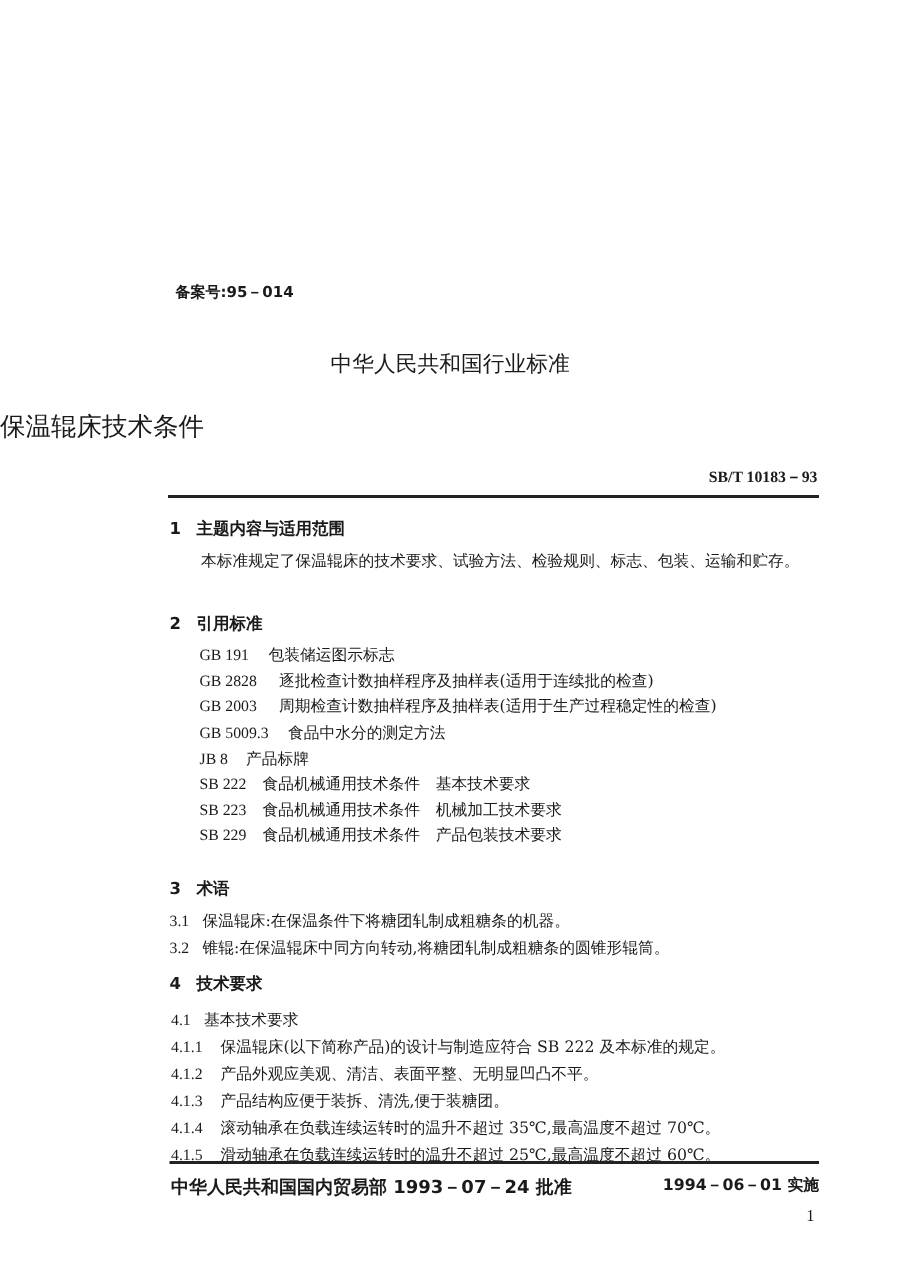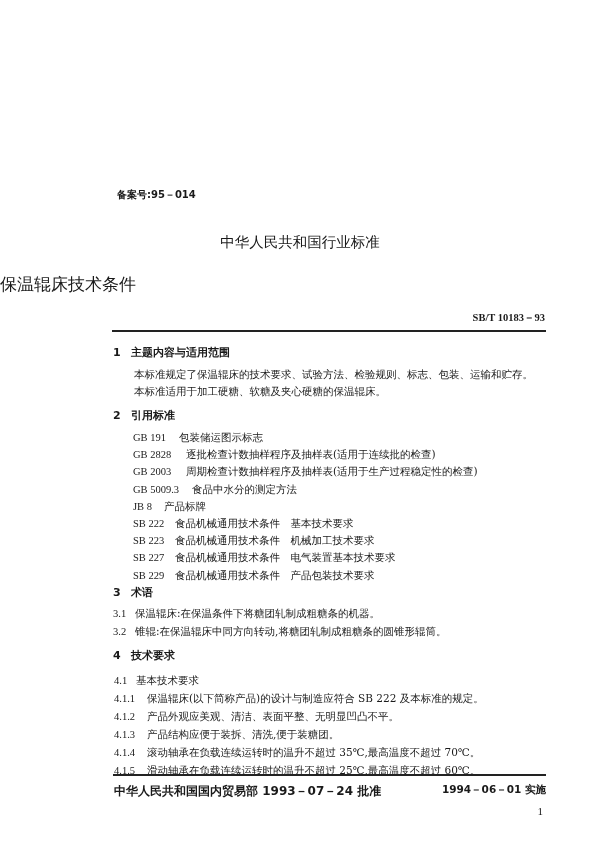--- a/index.html
+++ b/index.html
@@ -36,35 +36,33 @@
 <div class="abs std-org">中华人民共和国行业标准</div>
 <div class="abs std-title">保温辊床技术条件</div>
 <div class="abs std-code">SB/T 10183－93</div>
 <div class="abs rule-top"></div>
 
 <div class="abs sec-head" style="top:345px;">
   <span class="num">1</span><span>主题内容与适用范围</span>
 </div>
 <div class="abs para" style="top:366px;">
   <div>本标准规定了保温辊床的技术要求、试验方法、检验规则、标志、包装、运输和贮存。</div>
-  <div>本标准适用于加工硬糖、软糖及夹心硬糖的保温辊床。</div>
 </div>
 
 <div class="abs sec-head" style="top:408px;">
   <span class="num">2</span><span>引用标准</span>
 </div>
 <div class="abs refs" style="top:429px;">
   <div class="ref-line"><span class="code" style="width:46px">GB 191</span><span>包装储运图示标志</span></div>
   <div class="ref-line"><span class="code" style="width:53px">GB 2828</span><span>逐批检查计数抽样程序及抽样表(适用于连续批的检查)</span></div>
   <div class="ref-line"><span class="code" style="width:53px">GB 2003</span><span>周期检查计数抽样程序及抽样表(适用于生产过程稳定性的检查)</span></div>
   <div class="ref-line"><span class="code" style="width:59px">GB 5009.3</span><span>食品中水分的测定方法</span></div>
   <div class="ref-line"><span class="code" style="width:31px">JB 8</span><span>产品标牌</span></div>
   <div class="ref-line"><span class="code" style="width:42px">SB 222</span><span>食品机械通用技术条件　基本技术要求</span></div>
   <div class="ref-line"><span class="code" style="width:42px">SB 223</span><span>食品机械通用技术条件　机械加工技术要求</span></div>
-  <div class="ref-line"><span class="code" style="width:42px">SB 227</span><span>食品机械通用技术条件　电气装置基本技术要求</span></div>
   <div class="ref-line"><span class="code" style="width:42px">SB 229</span><span>食品机械通用技术条件　产品包装技术要求</span></div>
 </div>
 
 <div class="abs sec-head" style="top:585px;">
   <span class="num">3</span><span>术语</span>
 </div>
 <div class="abs term" style="top:607px;">
   <span class="num">3.1</span><span>保温辊床:在保温条件下将糖团轧制成粗糖条的机器。</span>
 </div>
 <div class="abs term" style="top:625px;">

